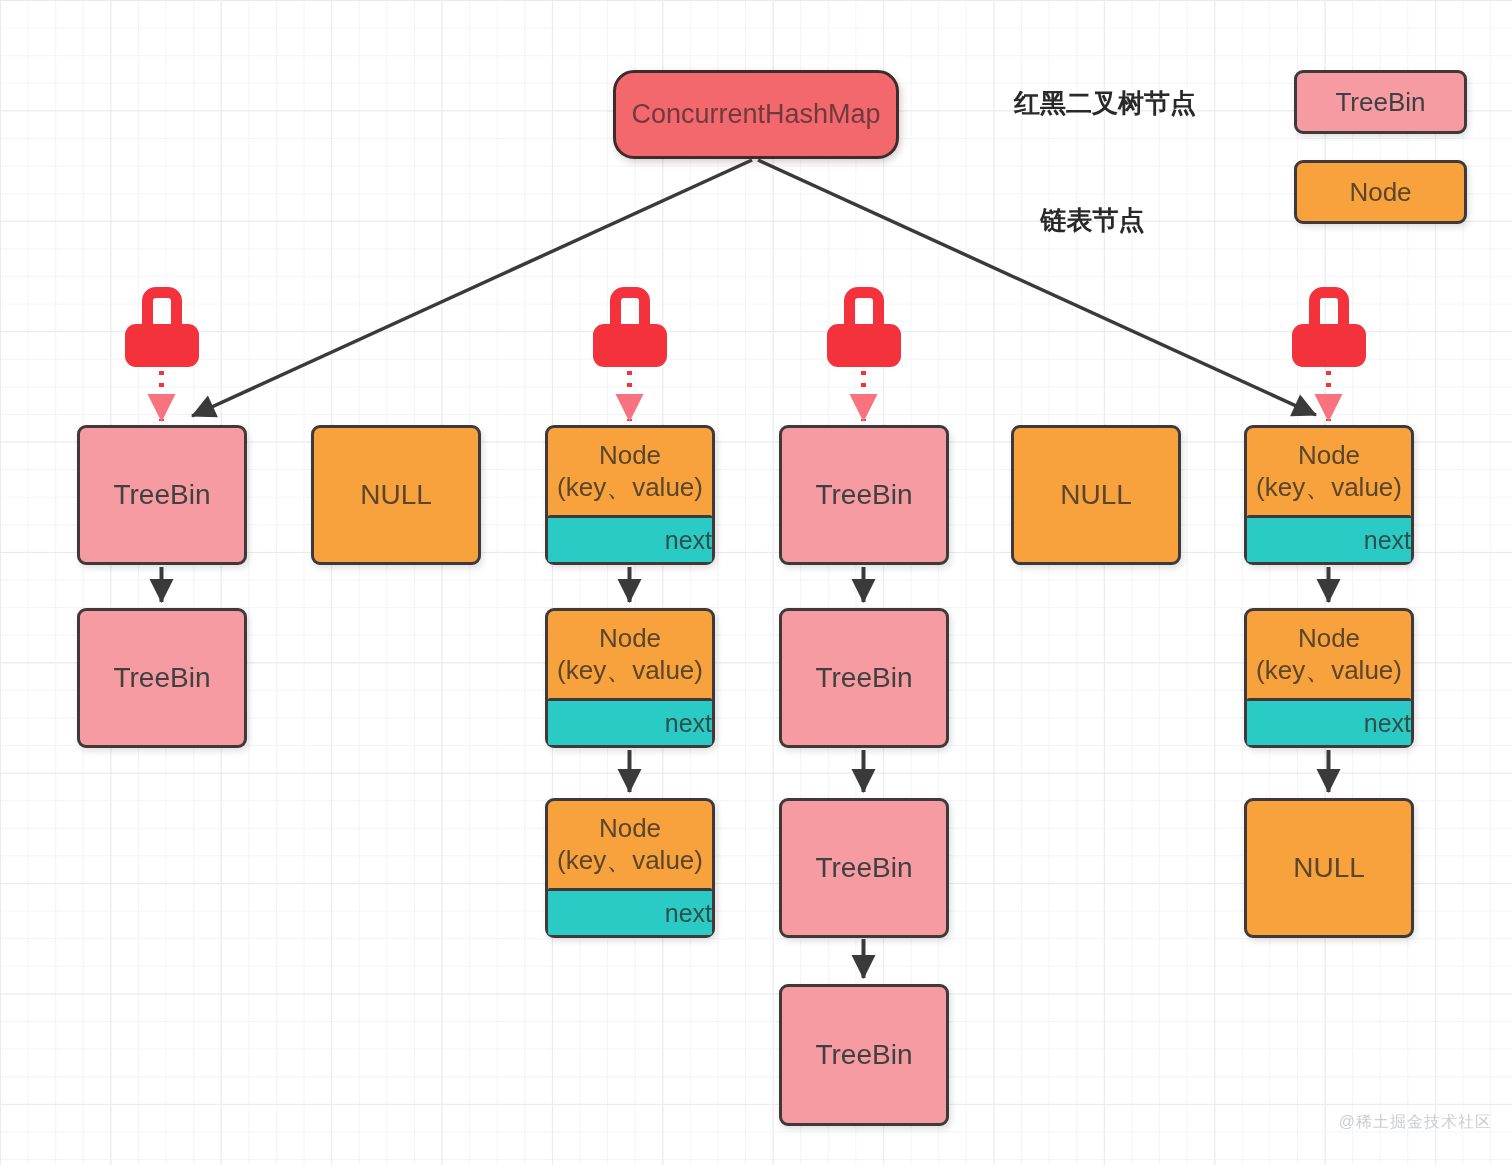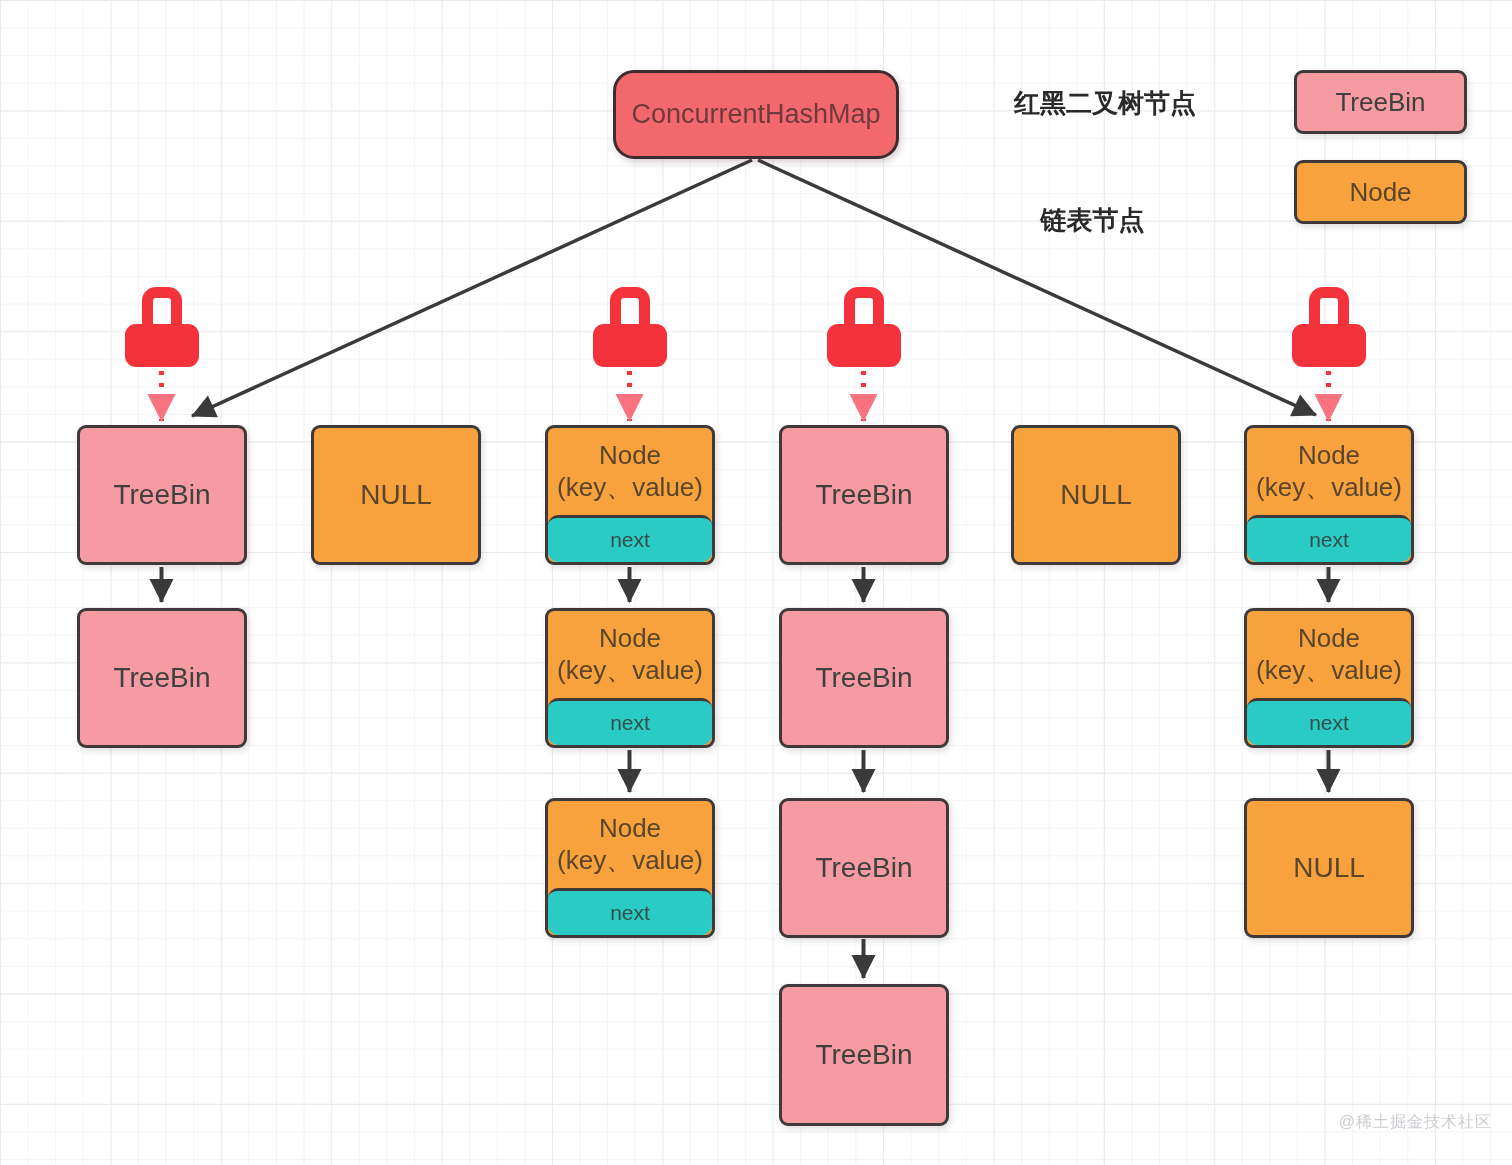--- a/index.html
+++ b/index.html
@@ -26,22 +26,22 @@
   }
   .pink   { background:#f59ba1; color:#404040; }
   .orange { background:#f8a23d; color:#5b452b; }
 
   .nodebox { flex-direction:column; align-items:stretch; justify-content:flex-start; background:#f8a23d; padding:0; }
   .nodebox .ntop {
     flex:1; display:flex; flex-direction:column; align-items:center; justify-content:center;
     color:#5b452b; font-size:26px; line-height:1.22;
   }
   .nodebox .nnext {
-    height:44px; background:#2bcbc5; border-top:3px solid #3f3939; border-radius:10px;
-    display:flex; align-items:center; justify-content:center; color:#31504d; font-size:21px;
+    height:44px; background:#2bcbc5; border-top:3px solid #3f3939; border-radius:2px;
+    display:flex; align-items:center; justify-content:flex-end; color:#31504d; font-size:25px;
   }
 
   .titlebox {
     position:absolute; left:613px; top:70px; width:286px; height:89px; box-sizing:border-box;
     background:#f2686c; border:3px solid #3d2c2c; border-radius:21px; z-index:2;
     display:flex; align-items:center; justify-content:center;
     font-size:27px; color:#703a3d; box-shadow:2px 3px 7px rgba(90,60,60,.25);
   }
 
   .legend-label {

